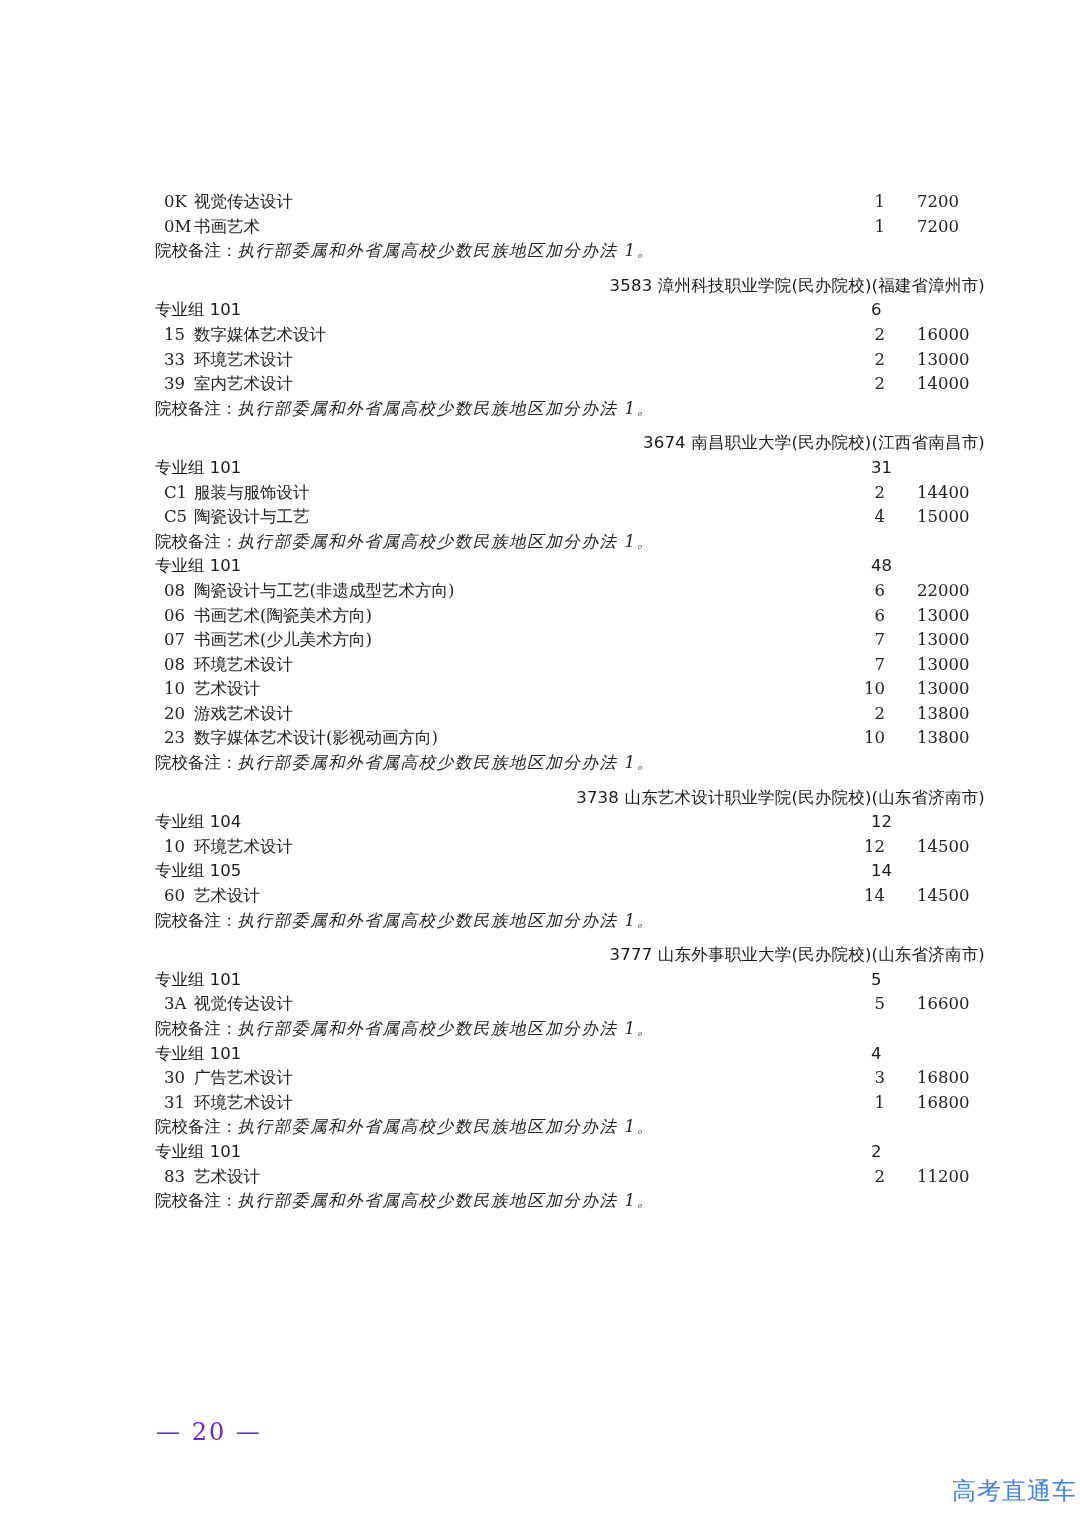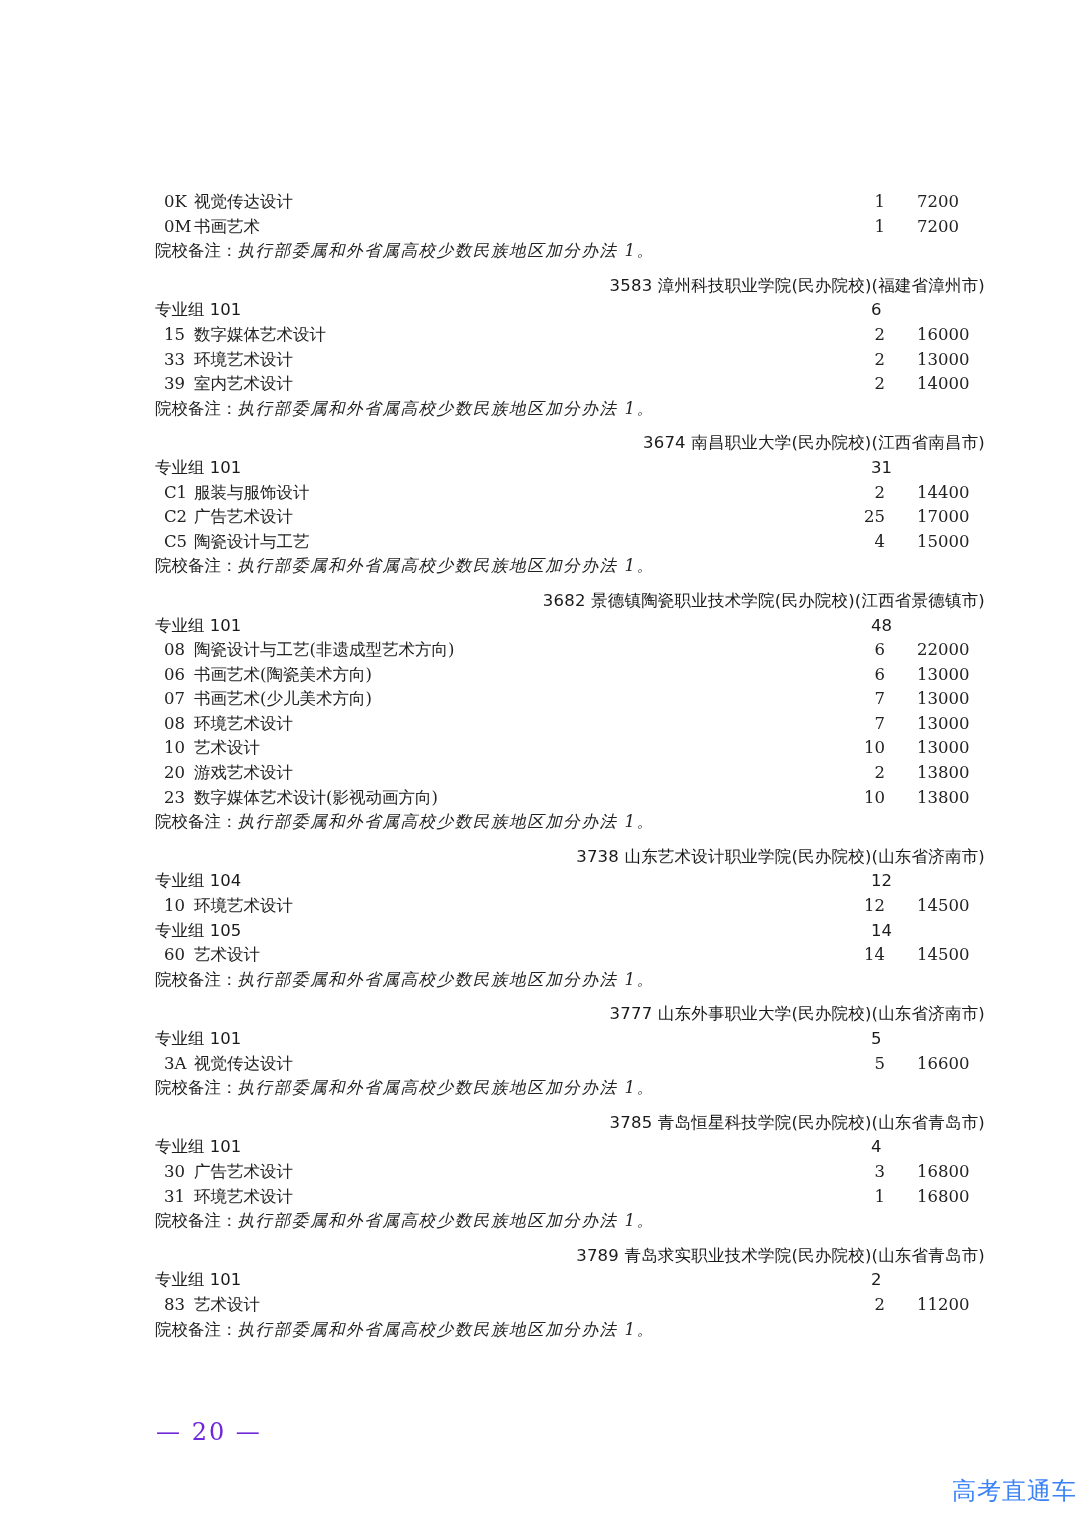--- a/index.html
+++ b/index.html
@@ -122,26 +122,24 @@
         <div class="line group"><span class="glabel">专业组 101</span><span class="num">6</span></div>
         <div class="line major"><span class="code">15</span><span class="mname">数字媒体艺术设计</span><span class="num">2</span><span class="fee">16000</span></div>
         <div class="line major"><span class="code">33</span><span class="mname">环境艺术设计</span><span class="num">2</span><span class="fee">13000</span></div>
         <div class="line major"><span class="code">39</span><span class="mname">室内艺术设计</span><span class="num">2</span><span class="fee">14000</span></div>
         <div class="line note"><span class="note-label">院校备注：</span><span class="note-text">执行部委属和外省属高校少数民族地区加分办法 1。</span></div>
       </div>
       <div class="block">
         <div class="line school">3674  南昌职业大学(民办院校)(江西省南昌市)</div>
         <div class="line group"><span class="glabel">专业组 101</span><span class="num">31</span></div>
         <div class="line major"><span class="code">C1</span><span class="mname">服装与服饰设计</span><span class="num">2</span><span class="fee">14400</span></div>
-        <div class="line major"><span class="code">C2</span><span class="mname">广告艺术设计</span><span class="num">25</span><span class="fee">17000</span></div>
         <div class="line major"><span class="code">C5</span><span class="mname">陶瓷设计与工艺</span><span class="num">4</span><span class="fee">15000</span></div>
         <div class="line note"><span class="note-label">院校备注：</span><span class="note-text">执行部委属和外省属高校少数民族地区加分办法 1。</span></div>
       </div>
       <div class="block">
-        <div class="line school">3682  景德镇陶瓷职业技术学院(民办院校)(江西省景德镇市)</div>
         <div class="line group"><span class="glabel">专业组 101</span><span class="num">48</span></div>
         <div class="line major"><span class="code">08</span><span class="mname">陶瓷设计与工艺(非遗成型艺术方向)</span><span class="num">6</span><span class="fee">22000</span></div>
         <div class="line major"><span class="code">06</span><span class="mname">书画艺术(陶瓷美术方向)</span><span class="num">6</span><span class="fee">13000</span></div>
         <div class="line major"><span class="code">07</span><span class="mname">书画艺术(少儿美术方向)</span><span class="num">7</span><span class="fee">13000</span></div>
         <div class="line major"><span class="code">08</span><span class="mname">环境艺术设计</span><span class="num">7</span><span class="fee">13000</span></div>
         <div class="line major"><span class="code">10</span><span class="mname">艺术设计</span><span class="num">10</span><span class="fee">13000</span></div>
         <div class="line major"><span class="code">20</span><span class="mname">游戏艺术设计</span><span class="num">2</span><span class="fee">13800</span></div>
         <div class="line major"><span class="code">23</span><span class="mname">数字媒体艺术设计(影视动画方向)</span><span class="num">10</span><span class="fee">13800</span></div>
         <div class="line note"><span class="note-label">院校备注：</span><span class="note-text">执行部委属和外省属高校少数民族地区加分办法 1。</span></div>
       </div>
@@ -153,28 +151,26 @@
         <div class="line major"><span class="code">60</span><span class="mname">艺术设计</span><span class="num">14</span><span class="fee">14500</span></div>
         <div class="line note"><span class="note-label">院校备注：</span><span class="note-text">执行部委属和外省属高校少数民族地区加分办法 1。</span></div>
       </div>
       <div class="block">
         <div class="line school">3777  山东外事职业大学(民办院校)(山东省济南市)</div>
         <div class="line group"><span class="glabel">专业组 101</span><span class="num">5</span></div>
         <div class="line major"><span class="code">3A</span><span class="mname">视觉传达设计</span><span class="num">5</span><span class="fee">16600</span></div>
         <div class="line note"><span class="note-label">院校备注：</span><span class="note-text">执行部委属和外省属高校少数民族地区加分办法 1。</span></div>
       </div>
       <div class="block">
-        <div class="line school">3785  青岛恒星科技学院(民办院校)(山东省青岛市)</div>
         <div class="line group"><span class="glabel">专业组 101</span><span class="num">4</span></div>
         <div class="line major"><span class="code">30</span><span class="mname">广告艺术设计</span><span class="num">3</span><span class="fee">16800</span></div>
         <div class="line major"><span class="code">31</span><span class="mname">环境艺术设计</span><span class="num">1</span><span class="fee">16800</span></div>
         <div class="line note"><span class="note-label">院校备注：</span><span class="note-text">执行部委属和外省属高校少数民族地区加分办法 1。</span></div>
       </div>
       <div class="block">
-        <div class="line school">3789  青岛求实职业技术学院(民办院校)(山东省青岛市)</div>
         <div class="line group"><span class="glabel">专业组 101</span><span class="num">2</span></div>
         <div class="line major"><span class="code">83</span><span class="mname">艺术设计</span><span class="num">2</span><span class="fee">11200</span></div>
         <div class="line note"><span class="note-label">院校备注：</span><span class="note-text">执行部委属和外省属高校少数民族地区加分办法 1。</span></div>
       </div>
     </div>
 
   <div class="page-number">— 20 —</div>
   <div class="watermark">高考直通车</div>
 </div>
 

